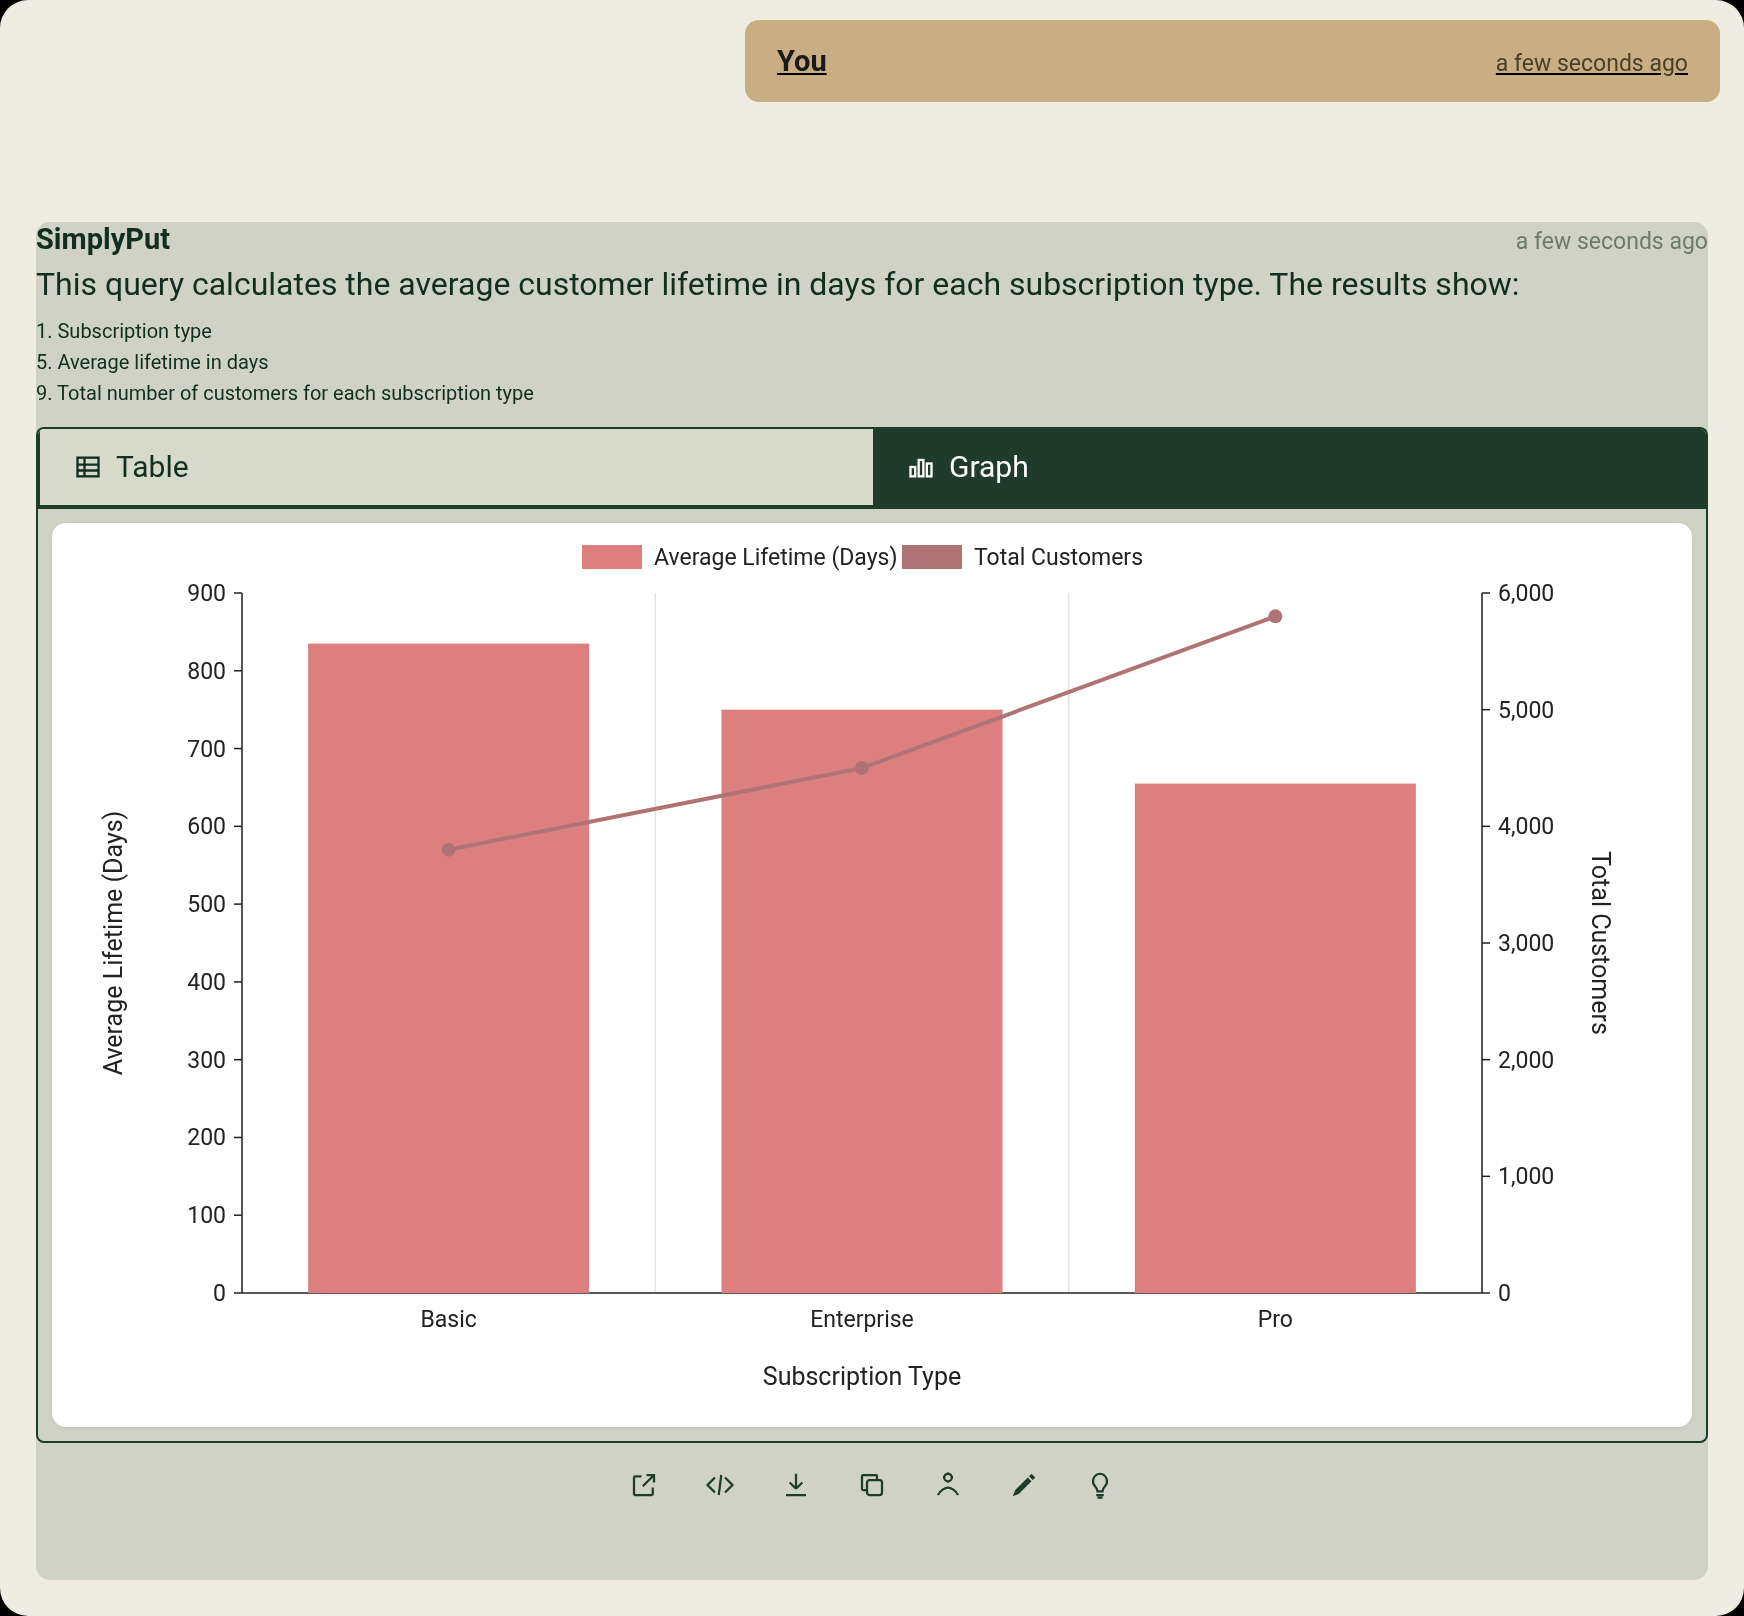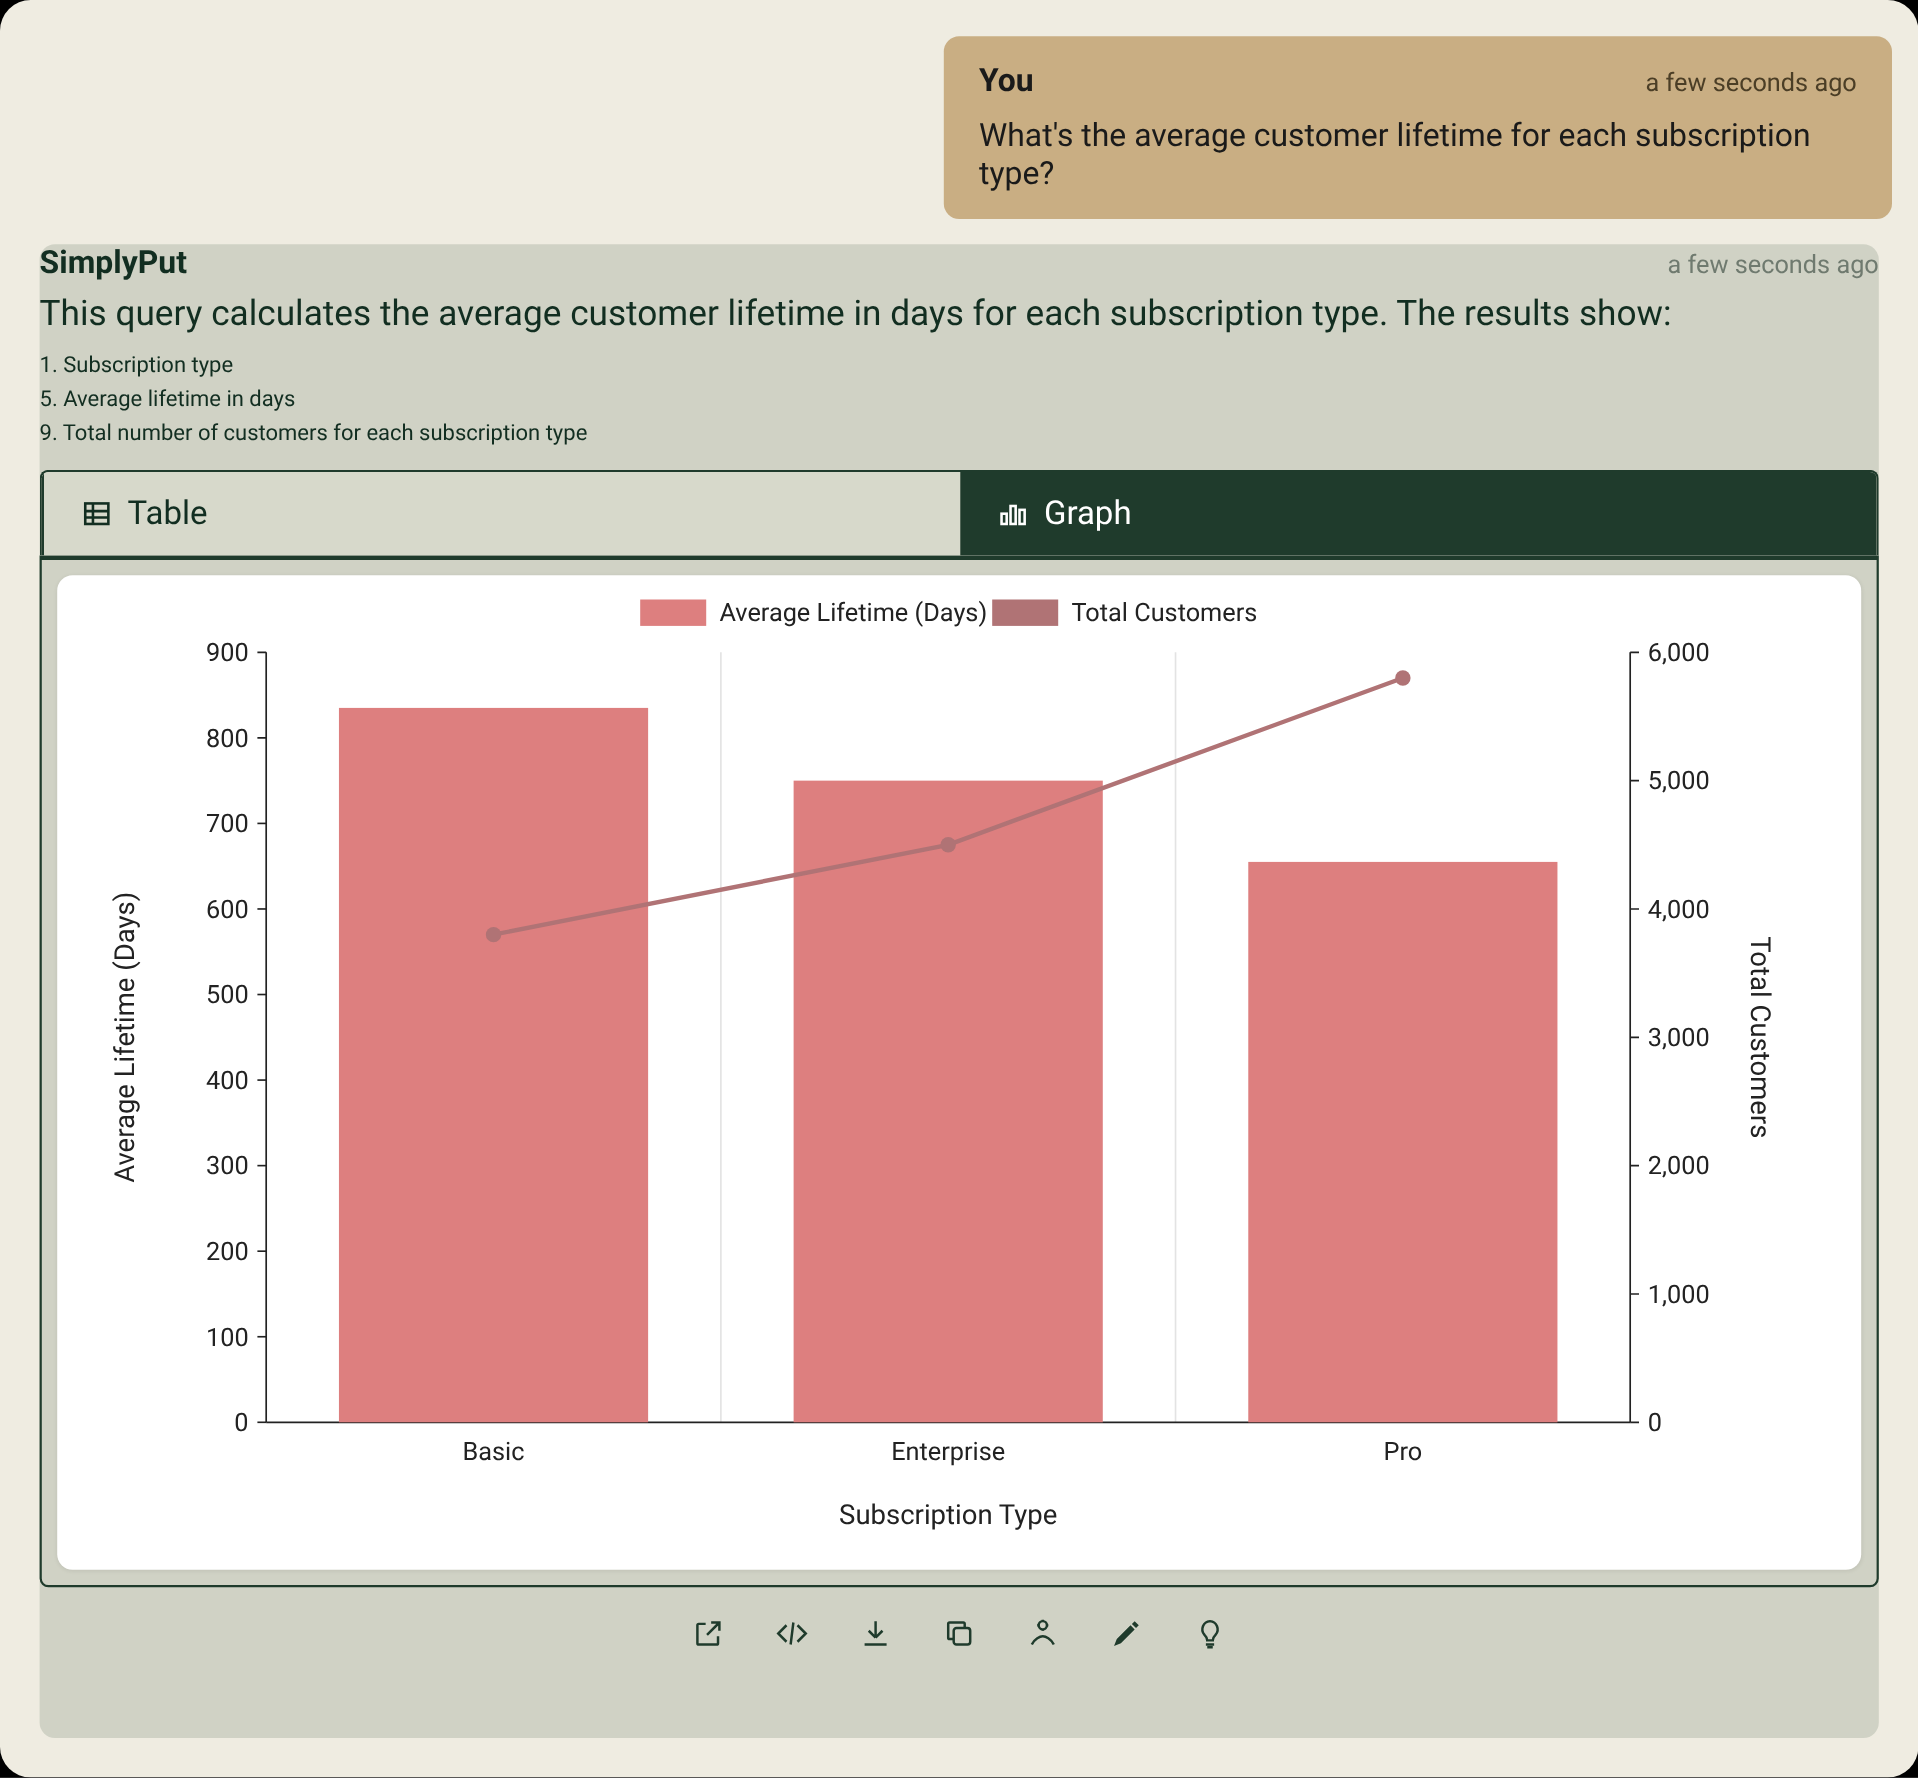--- a/index.html
+++ b/index.html
@@ -15,22 +15,22 @@
     --tab-border:#1f3b2c;
     --panel-white:#fff;
   }
   * { box-sizing:border-box; font-family:-apple-system,BlinkMacSystemFont,"Segoe UI",Roboto,sans-serif; }
   html,body { margin:0; padding:0; background:#000; }
   .page {
     width:1744px; height:1616px; background:var(--bg-outer);
     border-radius:28px; padding:12px 12px 24px; position:relative;
   }
   .user-msg {
-    position:absolute; top:33px; right:24px; width:862px;
-    background:var(--bg-message); border-radius:14px; padding:24px 32px;
+    position:absolute; top:20px; right:24px; width:975px;
+    background:var(--bg-message); border-radius:14px; padding:24px 32px;text-decoration:underline;
   }
   .user-msg .head { display:flex; justify-content:space-between; align-items:baseline; }
   .user-msg .who { font-weight:700; font-size:29px; color:#1a1a1a; }
   .user-msg .when { font-size:23px; color:#4b3e26; }
   .user-msg .body { font-size:29px; color:#1a1a1a; margin-top:16px; }
 
   .resp {
     position:absolute; top:222px; left:36px; right:36px; bottom:36px;
     background:var(--bg-response); border-radius:14px; 
   }
@@ -68,21 +68,20 @@
 </head>
 <body>
 
 <div class="page">
 
   <div class="user-msg">
     <div class="head">
       <span class="who">You</span>
       <span class="when">a few seconds ago</span>
     </div>
-    <div class="body">What's the average customer lifetime for each subscription type?</div>
   </div>
 
   <div class="resp">
     <div class="head">
       <span class="who">SimplyPut</span>
       <span class="when">a few seconds ago</span>
     </div>
     <div class="summary">This query calculates the average customer lifetime in days for each subscription type. The results show:</div>
     <div class="list">
       <div>1. Subscription type</div>

